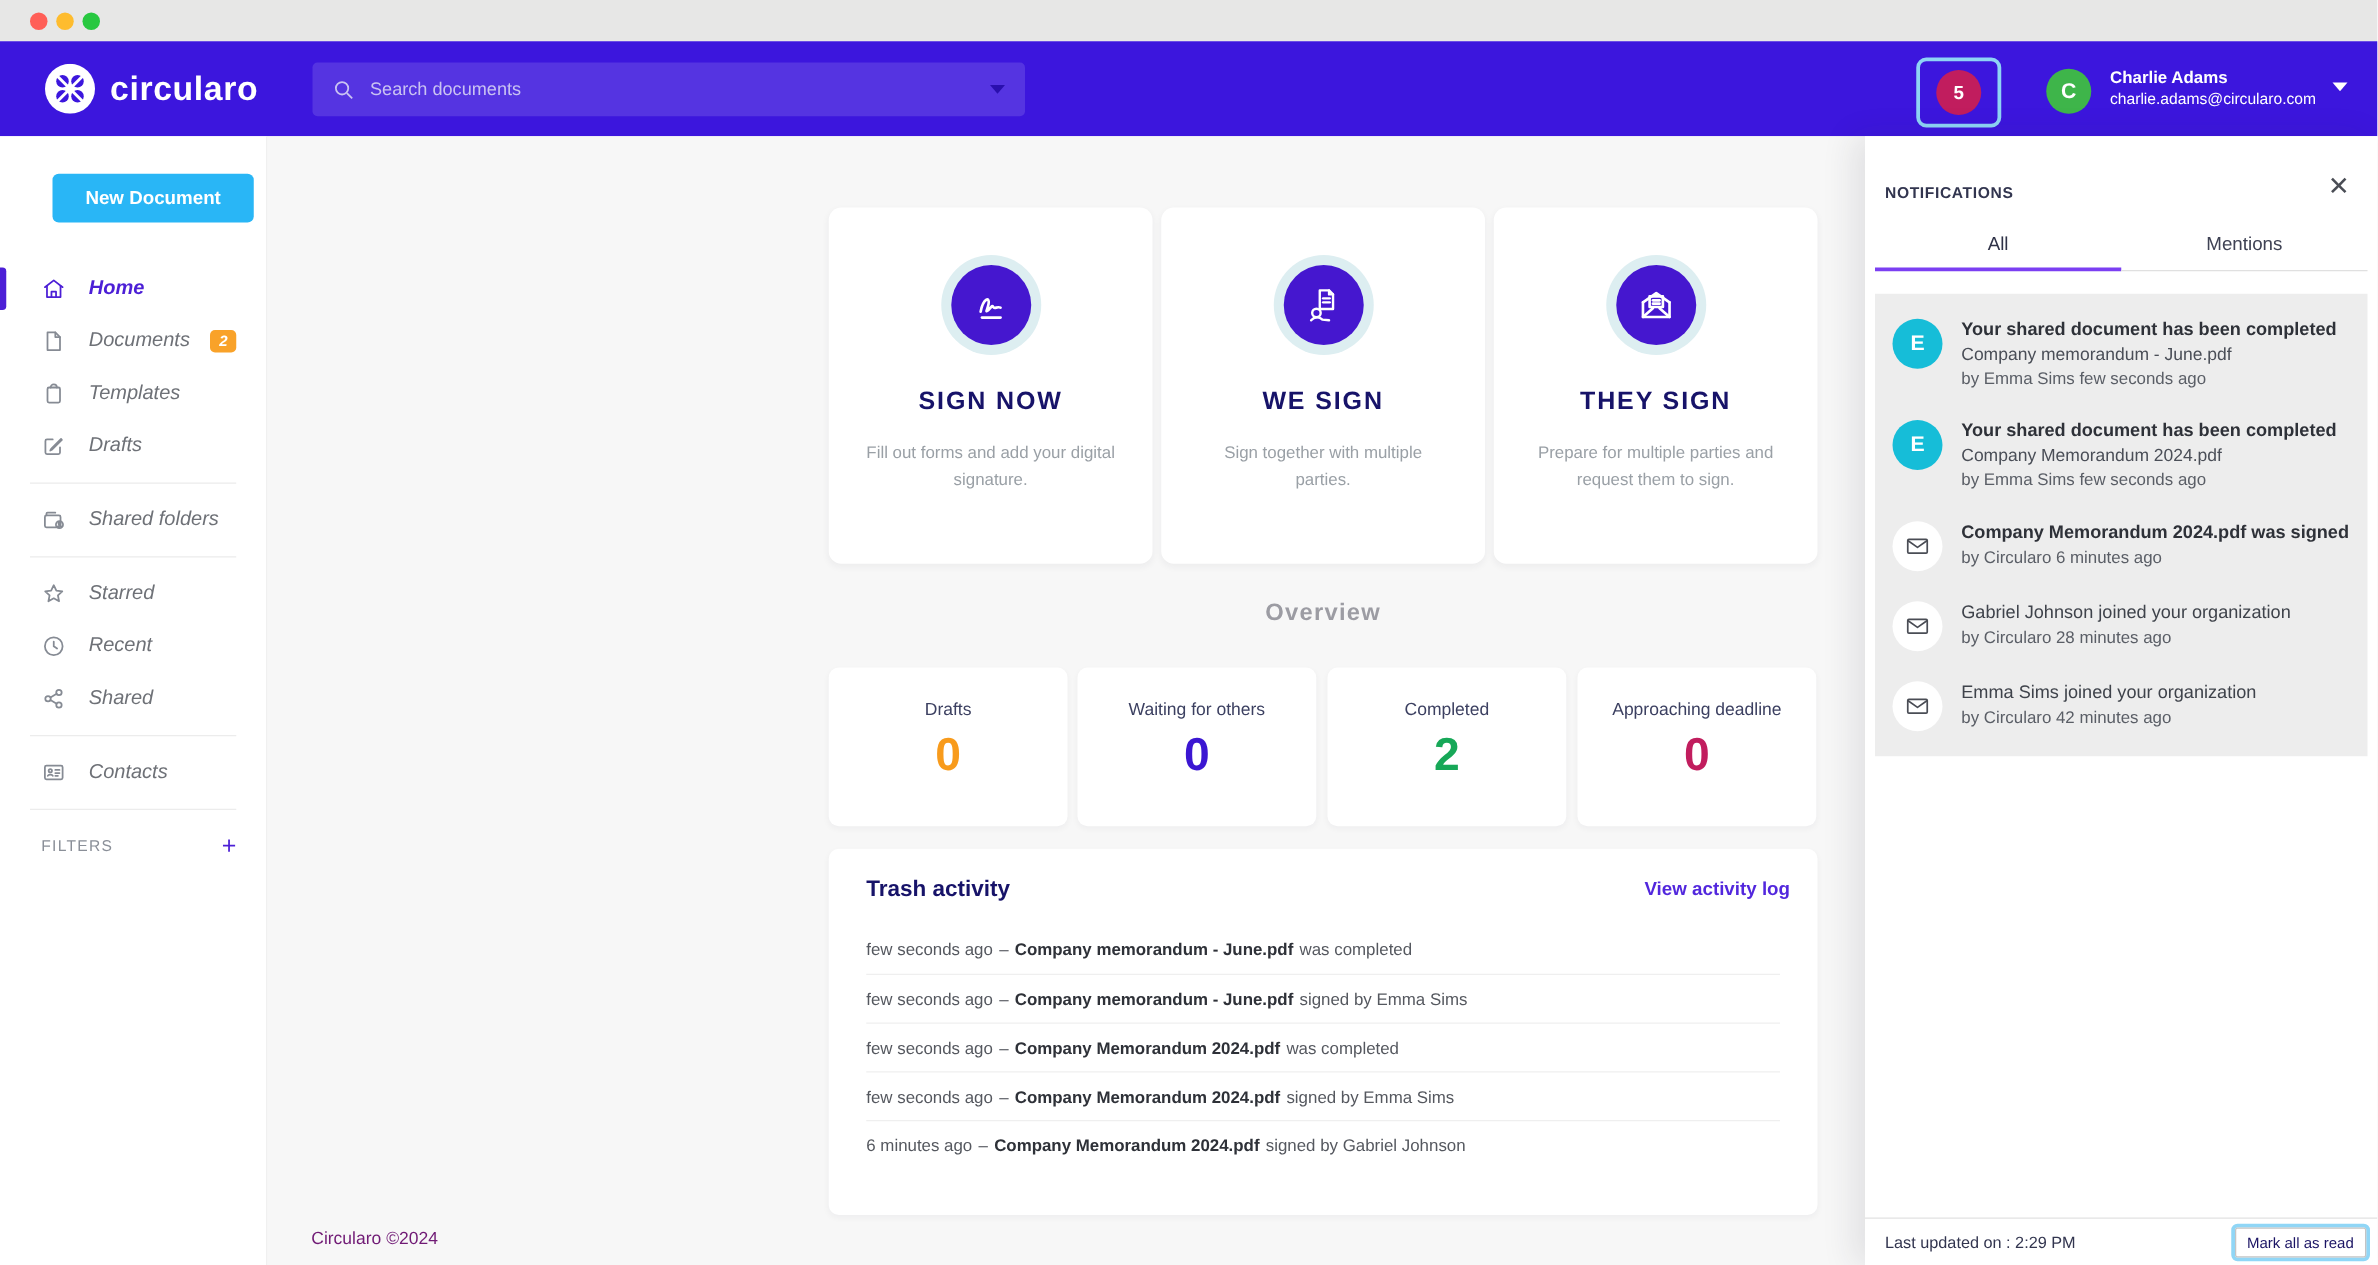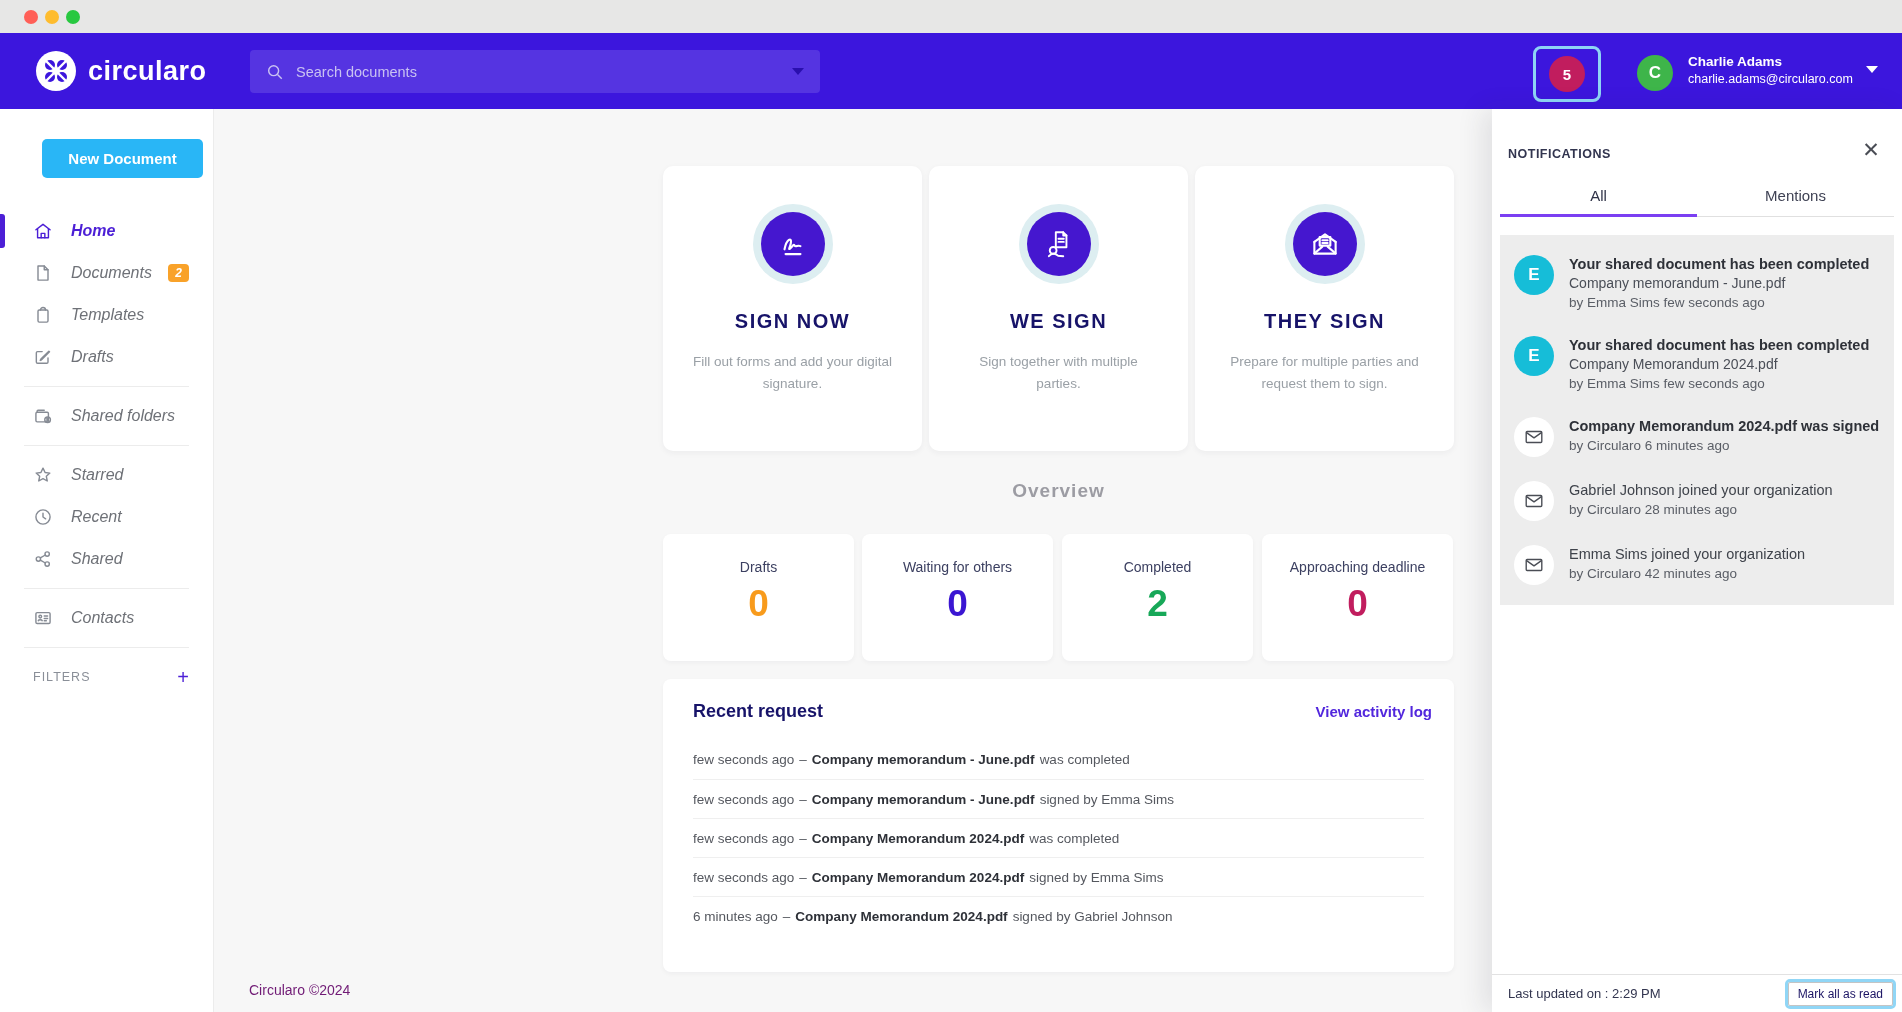--- a/index.html
+++ b/index.html
@@ -322,21 +322,21 @@
       <div class="stat-label">Completed</div>
       <div class="stat-value c-green">2</div>
     </div>
     <div class="stat-card" style="left:1048px;">
       <div class="stat-label">Approaching deadline</div>
       <div class="stat-value c-crimson">0</div>
     </div>
 
     <div class="activity-card">
       <div class="activity-head">
-        <span class="activity-title">Recent request</span>
+        <span class="activity-title">Trash activity</span>
         <span class="activity-link">View activity log</span>
       </div>
       <div class="activity-rows">
         <div class="activity-row">
           <span>few seconds ago</span>
           <span>–</span>
           <span class="file">Company memorandum - June.pdf</span>
           <span>was completed</span>
         </div>
         <div class="activity-row">

